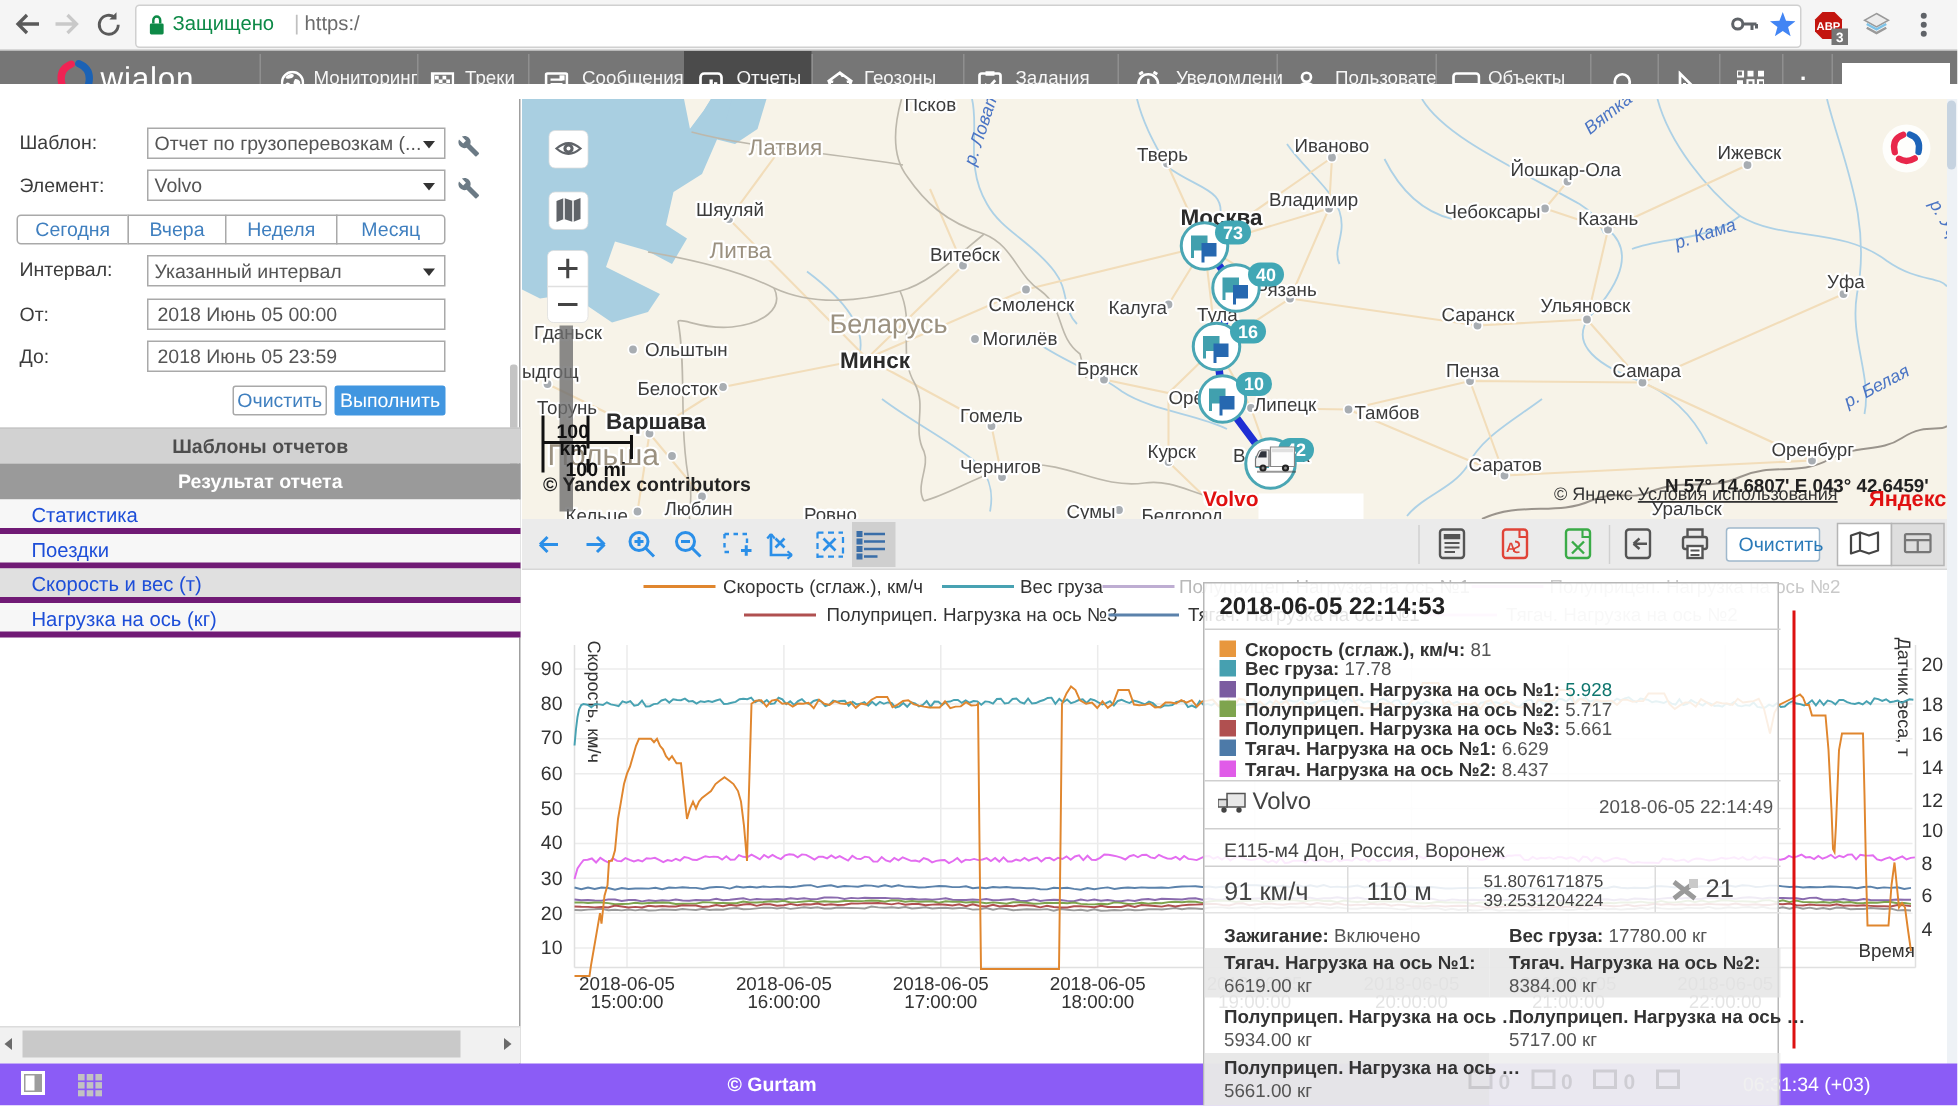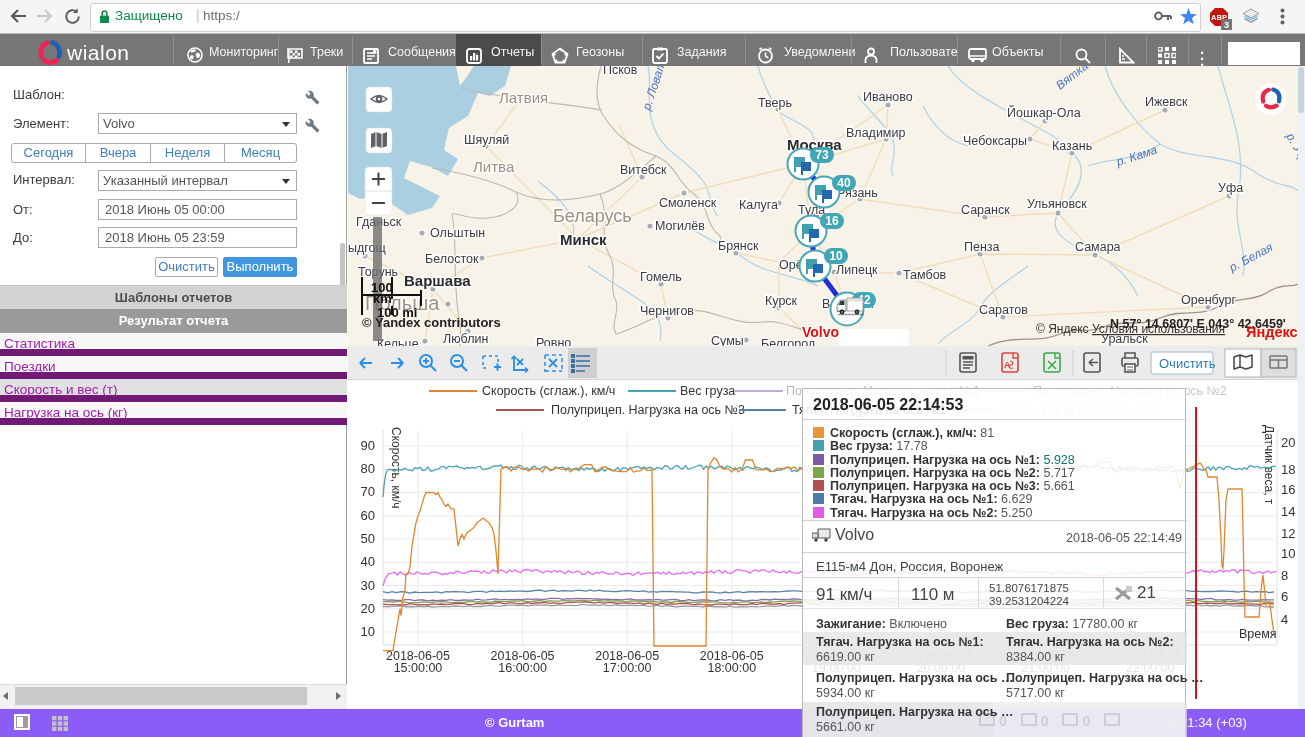--- a/index.html
+++ b/index.html
@@ -5,35 +5,35 @@
 html,body{width:1305px;height:737px;overflow:hidden;font-family:"Liberation Sans",sans-serif;position:relative;background:#fff}
 .abs{position:absolute}
 
 #chrome{left:0;top:0;width:1305px;height:34px;background:#f5f5f5;border-bottom:1px solid #b9b9b9}
 #urlbar{left:90px;top:3px;width:1111px;height:29px;background:#fff;border:1px solid #d0d0d0;border-radius:3px}
 .lock{left:99px;top:9px;width:11px;height:15px}
 #secure{left:115px;top:8px;font-size:13.5px;color:#0d8a47}
 #urlsep{left:196px;top:7px;font-size:14px;color:#c0c0c0}
 #urltext{left:203px;top:8px;font-size:13.5px;color:#6b6b6b}
 
-#nav{left:0;top:34px;width:1305px;height:32px;background:#767676;color:#fff;white-space:nowrap;overflow:hidden}
+#nav{left:0;top:34px;width:1305px;height:22px;background:#767676;color:#fff;white-space:nowrap;overflow:hidden}
 #nav .sep{position:absolute;top:2px;height:28px;width:1px;background:#8f8f8f}
 #nav .lbl{position:absolute;top:11px;font-size:12.5px;color:#f6f6f6}
 
 #sidebar{left:0;top:66px;width:347px;height:644px;background:#fff;border-right:1px solid #9f9f9f}
 .flabel{font-size:13px;color:#3c3c3c}
 .seldd{position:absolute;left:98px;width:199px;height:21px;background:#fff;border:1px solid #a9a9a9;font-size:13px;color:#555;padding:2px 4px;overflow:hidden;white-space:nowrap}
 .seldd .arr{position:absolute;right:6px;top:8px;width:0;height:0;border-left:4px solid transparent;border-right:4px solid transparent;border-top:5px solid #333}
 .qbtn{position:absolute;top:77px;height:20px;background:#fff;border:1px solid #a9a9a9;color:#3f7fbf;font-size:13px;text-align:center;line-height:18px}
 .tinput{position:absolute;left:98px;width:199px;height:21px;background:#fff;border:1px solid #a9a9a9;font-size:13px;color:#555;padding:2px 6px}
 #btnclear{left:155px;top:191px;width:63px;height:20px;background:#fff;border:1px solid #a9a9a9;border-radius:2px;color:#3f7fbf;font-size:13px;text-align:center;line-height:18px}
 #btnexec{left:223px;top:191px;width:74px;height:20px;background:#4196e0;border:1px solid #4196e0;border-radius:2px;color:#fff;font-size:13px;text-align:center;line-height:18px}
 .secbar1{left:0;top:219px;width:347px;height:24px;background:#d2d2d2;color:#4d4d4d;font-weight:bold;font-size:13px;text-align:center;line-height:24px;border-top:1px solid #c6c6c6}
 .secbar2{left:0;top:243px;width:347px;height:24px;background:#9a9a9a;color:#fff;font-weight:bold;font-size:13px;text-align:center;line-height:24px}
-.row{left:0;width:347px;height:23px;font-size:13.5px;color:#a21caf;line-height:22px;padding-left:4px;border-bottom:7px solid #701a75;background:#f7f7f7}
+.row{left:0;width:347px;height:23px;font-size:13.5px;color:#1d4ed8;line-height:22px;padding-left:21px;border-bottom:4px solid #701a75;background:#f7f7f7}
 
 #hscroll{left:0;top:684px;width:347px;height:25px;background:#f1f1f1;border-top:1px solid #dcdcdc}
 #hthumb{left:15px;top:687px;width:292px;height:18px;background:#c9c9c9}
 
 #bottombar{left:0;top:709px;width:1305px;height:28px;background:#8b5cf6;color:#fff}
 
 #map{left:348px;top:66px;width:950px;height:280px;overflow:hidden}
 
 #ctoolbar{left:348px;top:346px;width:950px;height:34px;background:#ebebeb;border-bottom:1px solid #d7d7d7}
 
@@ -188,20 +188,21 @@
 </div>
 <div class="abs" id="sidebar">
   <svg class="abs" style="left:305px;top:24px" width="15" height="15" viewBox="0 0 24 24">
       <path fill="#6b7a85" d="M22.7 19 13.6 9.9c.9-2.3.4-5-1.5-6.9-2-2-5-2.4-7.4-1.3L9 6 6 9 1.6 4.7C.4 7.1.9 10.1 2.9 12.1c1.9 1.9 4.6 2.4 6.9 1.5l9.1 9.1c.4.4 1 .4 1.4 0l2.3-2.3c.5-.4.5-1.1.1-1.4z"></path>
     </svg>
 <svg class="abs" style="left:305px;top:52px" width="15" height="15" viewBox="0 0 24 24">
       <path fill="#6b7a85" d="M22.7 19 13.6 9.9c.9-2.3.4-5-1.5-6.9-2-2-5-2.4-7.4-1.3L9 6 6 9 1.6 4.7C.4 7.1.9 10.1 2.9 12.1c1.9 1.9 4.6 2.4 6.9 1.5l9.1 9.1c.4.4 1 .4 1.4 0l2.3-2.3c.5-.4.5-1.1.1-1.4z"></path>
     </svg>
 <div class="abs" style="left:340px;top:177px;width:5px;height:105px;background:#c4c4c4;border-radius:2px"></div>
   <div class="abs flabel" style="left:13px;top:21px">Шаблон:</div>
+  <div class="seldd" style="top:19px">Отчет по грузоперевозкам (...<span class="arr"></span></div>
   <div class="abs flabel" style="left:13px;top:50px">Элемент:</div>
   <div class="seldd" style="top:47px">Volvo<span class="arr"></span></div>
   <div class="qbtn" style="left:11px;width:75px;border-radius:3px 0 0 3px">Сегодня</div>
   <div class="qbtn" style="left:85px;width:66px">Вчера</div>
   <div class="qbtn" style="left:150px;width:75px">Неделя</div>
   <div class="qbtn" style="left:224px;width:73px;border-radius:0 3px 3px 0">Месяц</div>
   <div class="abs flabel" style="left:13px;top:106px">Интервал:</div>
   <div class="seldd" style="top:104px">Указанный интервал<span class="arr"></span></div>
   <div class="abs flabel" style="left:13px;top:136px">От:</div>
   <div class="tinput" style="top:133px">2018 Июнь 05 00:00</div>
@@ -645,21 +646,21 @@
 <div class="abs" id="tooltip">
 <div class="abs" style="left:10px;top:7px;font-size:16px;font-weight:bold;color:#222">2018-06-05 22:14:53</div>
 <div class="abs" style="left:0;top:30px;width:384px;height:1px;background:#cfcfcf"></div>
 <div class="abs" id="ttleg" style="left:10px;top:38px;font-size:12.5px;color:#333;line-height:13.3px">
       <div style="height:13.3px;white-space:nowrap"><span style="display:inline-block;width:11px;height:11px;background:#e8973d;margin-right:6px;vertical-align:-1px"></span><b style="color:#333">Скорость (сглаж.), км/ч:</b> <span style="color:#555">81</span></div>
       <div style="height:13.3px;white-space:nowrap"><span style="display:inline-block;width:11px;height:11px;background:#46a0b0;margin-right:6px;vertical-align:-1px"></span><b style="color:#333">Вес груза:</b> <span style="color:#555">17.78</span></div>
       <div style="height:13.3px;white-space:nowrap"><span style="display:inline-block;width:11px;height:11px;background:#7b5ca0;margin-right:6px;vertical-align:-1px"></span><b style="color:#333">Полуприцеп. Нагрузка на ось №1:</b> <span style="color:#0f766e">5.928</span></div>
       <div style="height:13.3px;white-space:nowrap"><span style="display:inline-block;width:11px;height:11px;background:#7ea44e;margin-right:6px;vertical-align:-1px"></span><b style="color:#333">Полуприцеп. Нагрузка на ось №2:</b> <span style="color:#555">5.717</span></div>
       <div style="height:13.3px;white-space:nowrap"><span style="display:inline-block;width:11px;height:11px;background:#b05050;margin-right:6px;vertical-align:-1px"></span><b style="color:#333">Полуприцеп. Нагрузка на ось №3:</b> <span style="color:#555">5.661</span></div>
       <div style="height:13.3px;white-space:nowrap"><span style="display:inline-block;width:11px;height:11px;background:#4d7aa8;margin-right:6px;vertical-align:-1px"></span><b style="color:#333">Тягач. Нагрузка на ось №1:</b> <span style="color:#555">6.629</span></div>
-      <div style="height:13.3px;white-space:nowrap"><span style="display:inline-block;width:11px;height:11px;background:#e05ce8;margin-right:6px;vertical-align:-1px"></span><b style="color:#333">Тягач. Нагрузка на ось №2:</b> <span style="color:#555">5.250</span></div>
+      <div style="height:13.3px;white-space:nowrap"><span style="display:inline-block;width:11px;height:11px;background:#e05ce8;margin-right:6px;vertical-align:-1px"></span><b style="color:#333">Тягач. Нагрузка на ось №2:</b> <span style="color:#555">8.437</span></div>
     </div>
 <div class="abs" style="left:0;top:131px;width:384px;height:1px;background:#cfcfcf"></div>
 <svg class="abs" style="left:9px;top:139px" width="19" height="15" viewBox="0 0 19 15">
       <path d="M6,1 h12 v9 h-12 z" fill="#e8e8e8" stroke="#555" stroke-width="1"></path>
       <path d="M0,5 h6 v5 h-6 z" fill="#ddd" stroke="#555" stroke-width="1"></path>
       <circle cx="4" cy="12" r="1.8" fill="#444"></circle>
       <circle cx="14" cy="12" r="1.8" fill="#444"></circle>
     </svg>
 <div class="abs" style="left:32px;top:137px;font-size:16px;color:#444">Volvo</div>
 <div class="abs" style="left:263px;top:142px;font-size:12.5px;color:#555;white-space:nowrap">2018-06-05 22:14:49</div>

